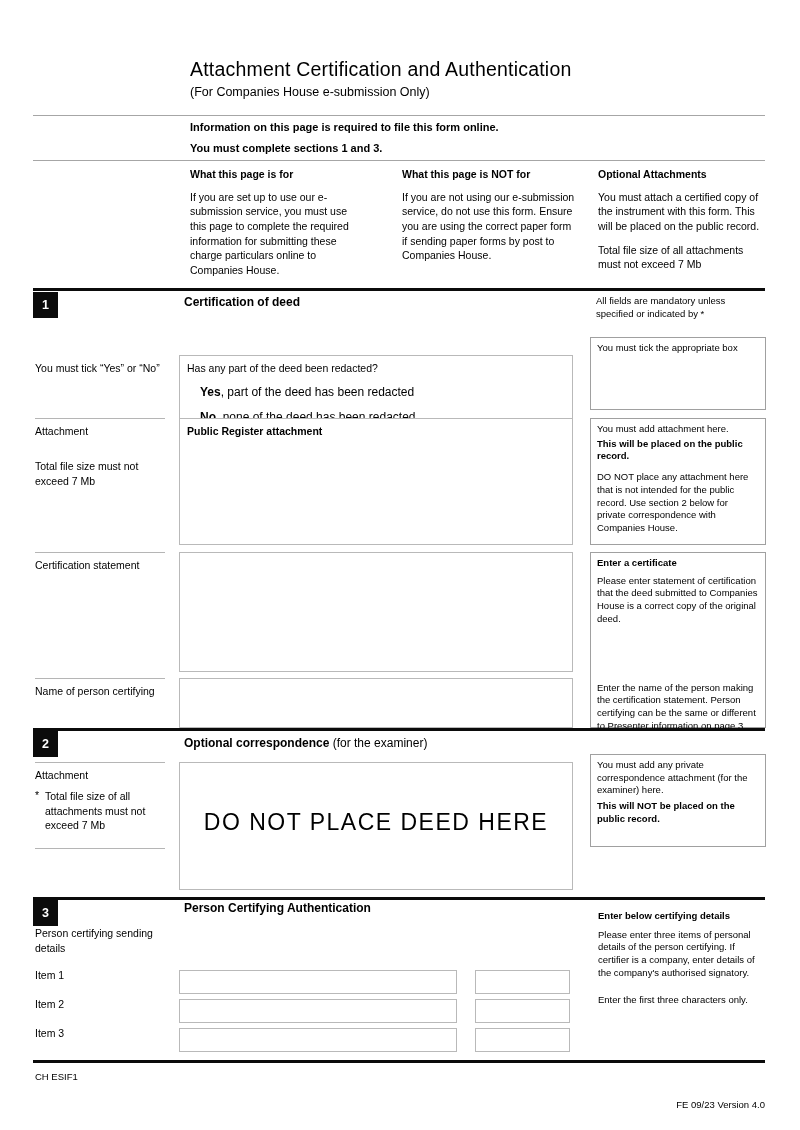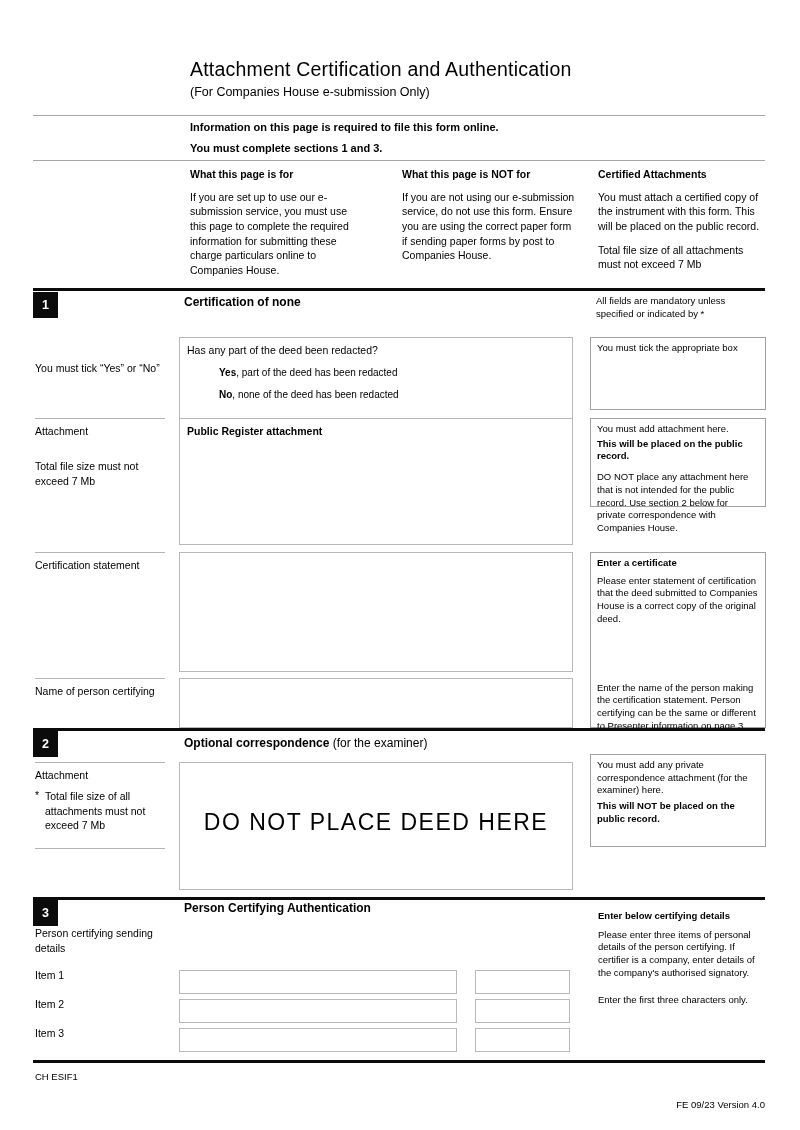--- a/index.html
+++ b/index.html
@@ -40,21 +40,21 @@
   .sec-title .reg { font-weight:normal; }
 
   
   .llabel { position:absolute; left:35px; width:132px; font-size:10.5px; line-height:1.40; }
 
   
   .mbox { position:absolute; left:179px; width:394px; background:#fff;
           border:1px solid #b9b9b9; box-sizing:border-box; }
   .mbox .mhead { font-size:10.5px; font-weight:bold; margin:6px 7px; }
   .question { margin:6px 7px 0 7px; font-size:10.5px; }
-  .option   { margin:11px 7px 0 39px; font-size:10px; }
+  .option   { margin:11px 7px 0 20px; font-size:12px; }
   .bigwarn  { position:absolute; left:0; right:0; top:46px; text-align:center;
               font-size:23px; letter-spacing:1.5px; white-space:nowrap; }
 
   
   .gbox { position:absolute; left:590px; width:176px; border:1px solid #a0a0a0;
           box-sizing:border-box; font-size:9.5px; line-height:1.34; padding:4px 6px; }
   .gbox p { margin:0 0 8px 0; }
   .gcol { position:absolute; left:598px; width:168px; font-size:9.5px; line-height:1.34; }
   .gcol p { margin:0 0 8px 0; }
   .note { position:absolute; left:596px; top:295px; width:168px; font-size:9.5px; line-height:1.35; }
@@ -91,47 +91,47 @@
 
   <div class="icol icol-2">
     <p class="ihead">What this page is NOT for</p>
     <p>If you are not using our e-submission service, do not use this form. Ensure you are using the correct paper form if sending paper forms by post to Companies House.</p>
   </div>
   <div class="icol icol-1">
     <p class="ihead">What this page is for</p>
     <p>If you are set up to use our e-submission service, you must use this page to complete the required information for submitting these charge particulars online to Companies House.</p>
   </div>
   <div class="icol icol-3">
-    <p class="ihead">Certified Attachments</p>
+    <p class="ihead">Optional Attachments</p>
     <p>You must attach a certified copy of the instrument with this form. This will be placed on the public record.</p>
     <p>Total file size of all attachments must not exceed 7 Mb</p>
   </div>
 
   <div class="rule-thick" style="top:288px"></div>
   <div class="numbox" style="top:292px">1</div>
-  <div class="sec-title" style="top:295px">Certification of none</div>
+  <div class="sec-title" style="top:295px">Certification of deed</div>
   <div class="note">All fields are mandatory unless specified or indicated by *</div>
 
   <div class="llabel" style="top:361px">You must tick “Yes” or “No”</div>
-  <div class="mbox" style="top:337px; height:87px">
+  <div class="mbox" style="top:355px; height:87px">
     <div class="question">Has any part of the deed been redacted?</div>
     <div class="option"><span class="b">Yes</span><span>, part of the deed has been redacted</span></div>
     <div class="option"><span class="b">No</span><span>, none of the deed has been redacted</span></div>
   </div>
   <div class="gbox" style="top:337px; height:73px">
     <p>You must tick the appropriate box</p>
   </div>
 
   <div class="label-rule" style="top:418px"></div>
   <div class="llabel" style="top:424px">Attachment</div>
   <div class="llabel" style="top:459px">Total file size must not exceed 7 Mb</div>
   <div class="mbox" style="top:418px; height:127px">
     <div class="mhead">Public Register attachment</div>
   </div>
-  <div class="gbox" style="top:418px; height:89px">
+  <div class="gbox" style="top:418px; height:127px">
     <p style="margin-bottom:2px">You must add attachment here.</p>
     <p class="b">This will be placed on the public record.</p>
     <p>DO NOT place any attachment here that is not intended for the public record. Use section 2 below for private correspondence with Companies House.</p>
   </div>
 
   <div class="label-rule" style="top:552px"></div>
   <div class="llabel" style="top:558px">Certification statement</div>
   <div class="mbox" style="top:552px; height:120px"></div>
   <div class="gbox" style="top:552px; height:176px">
     <p class="b" style="margin-bottom:5px">Enter a certificate</p>

